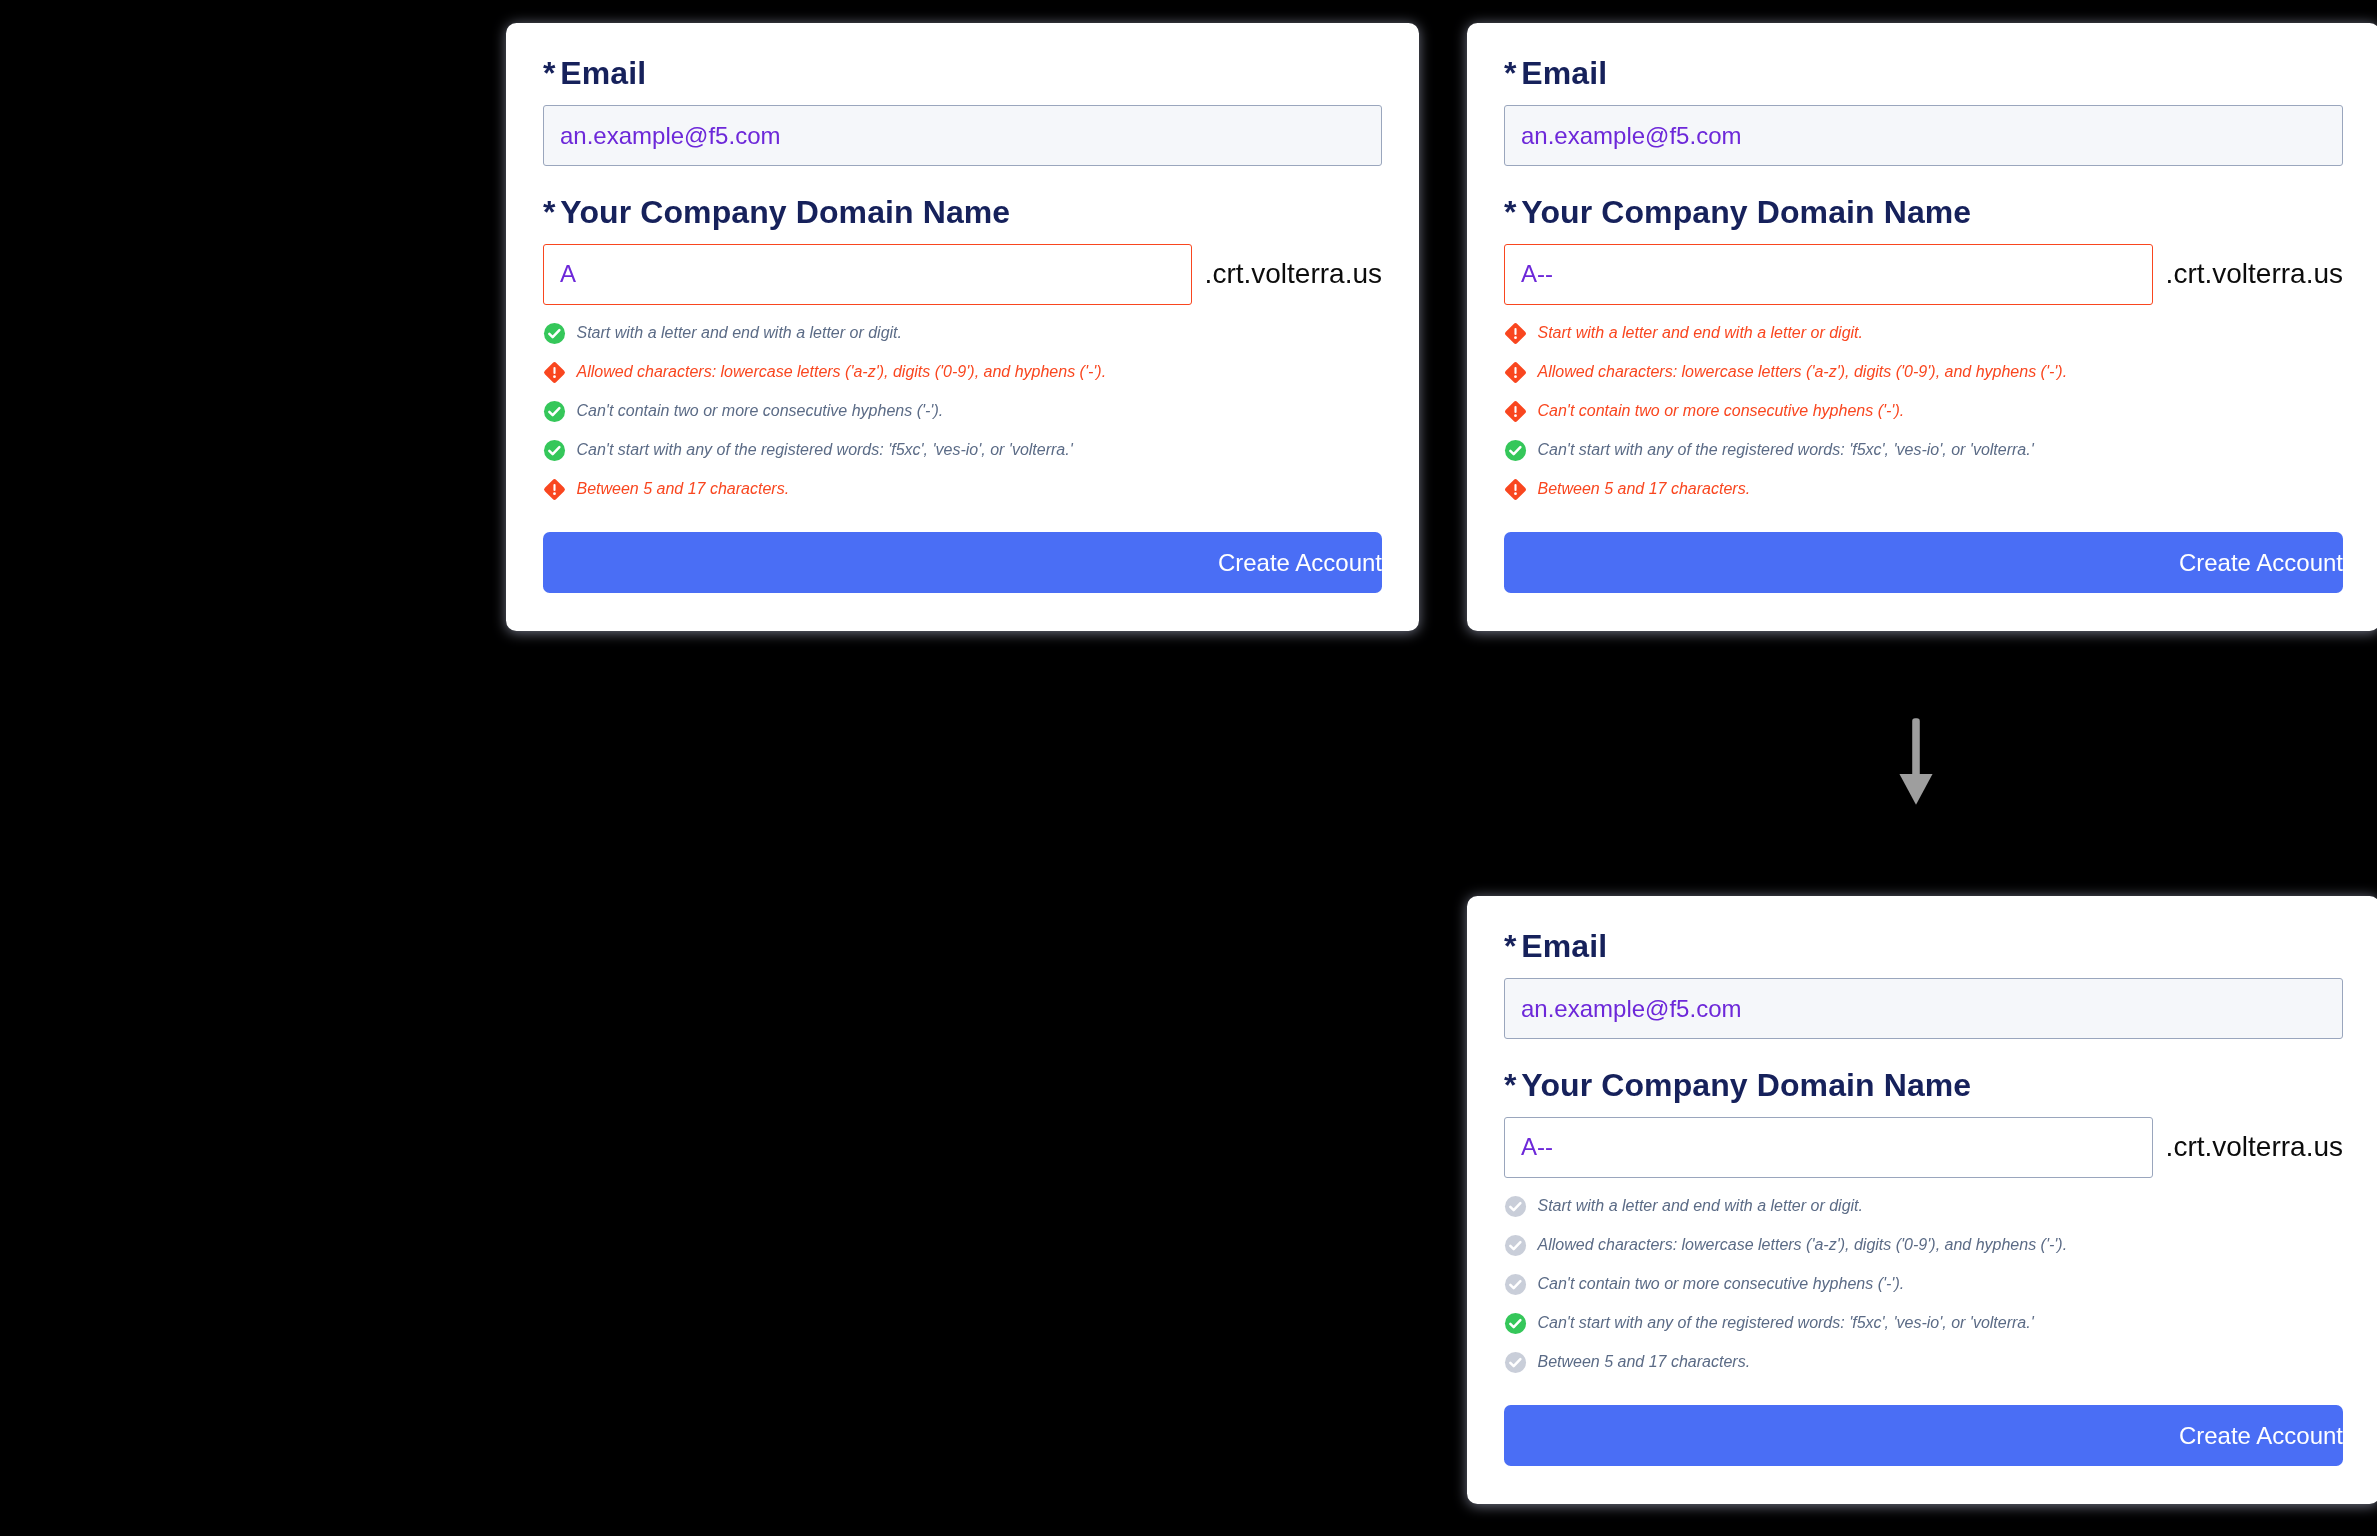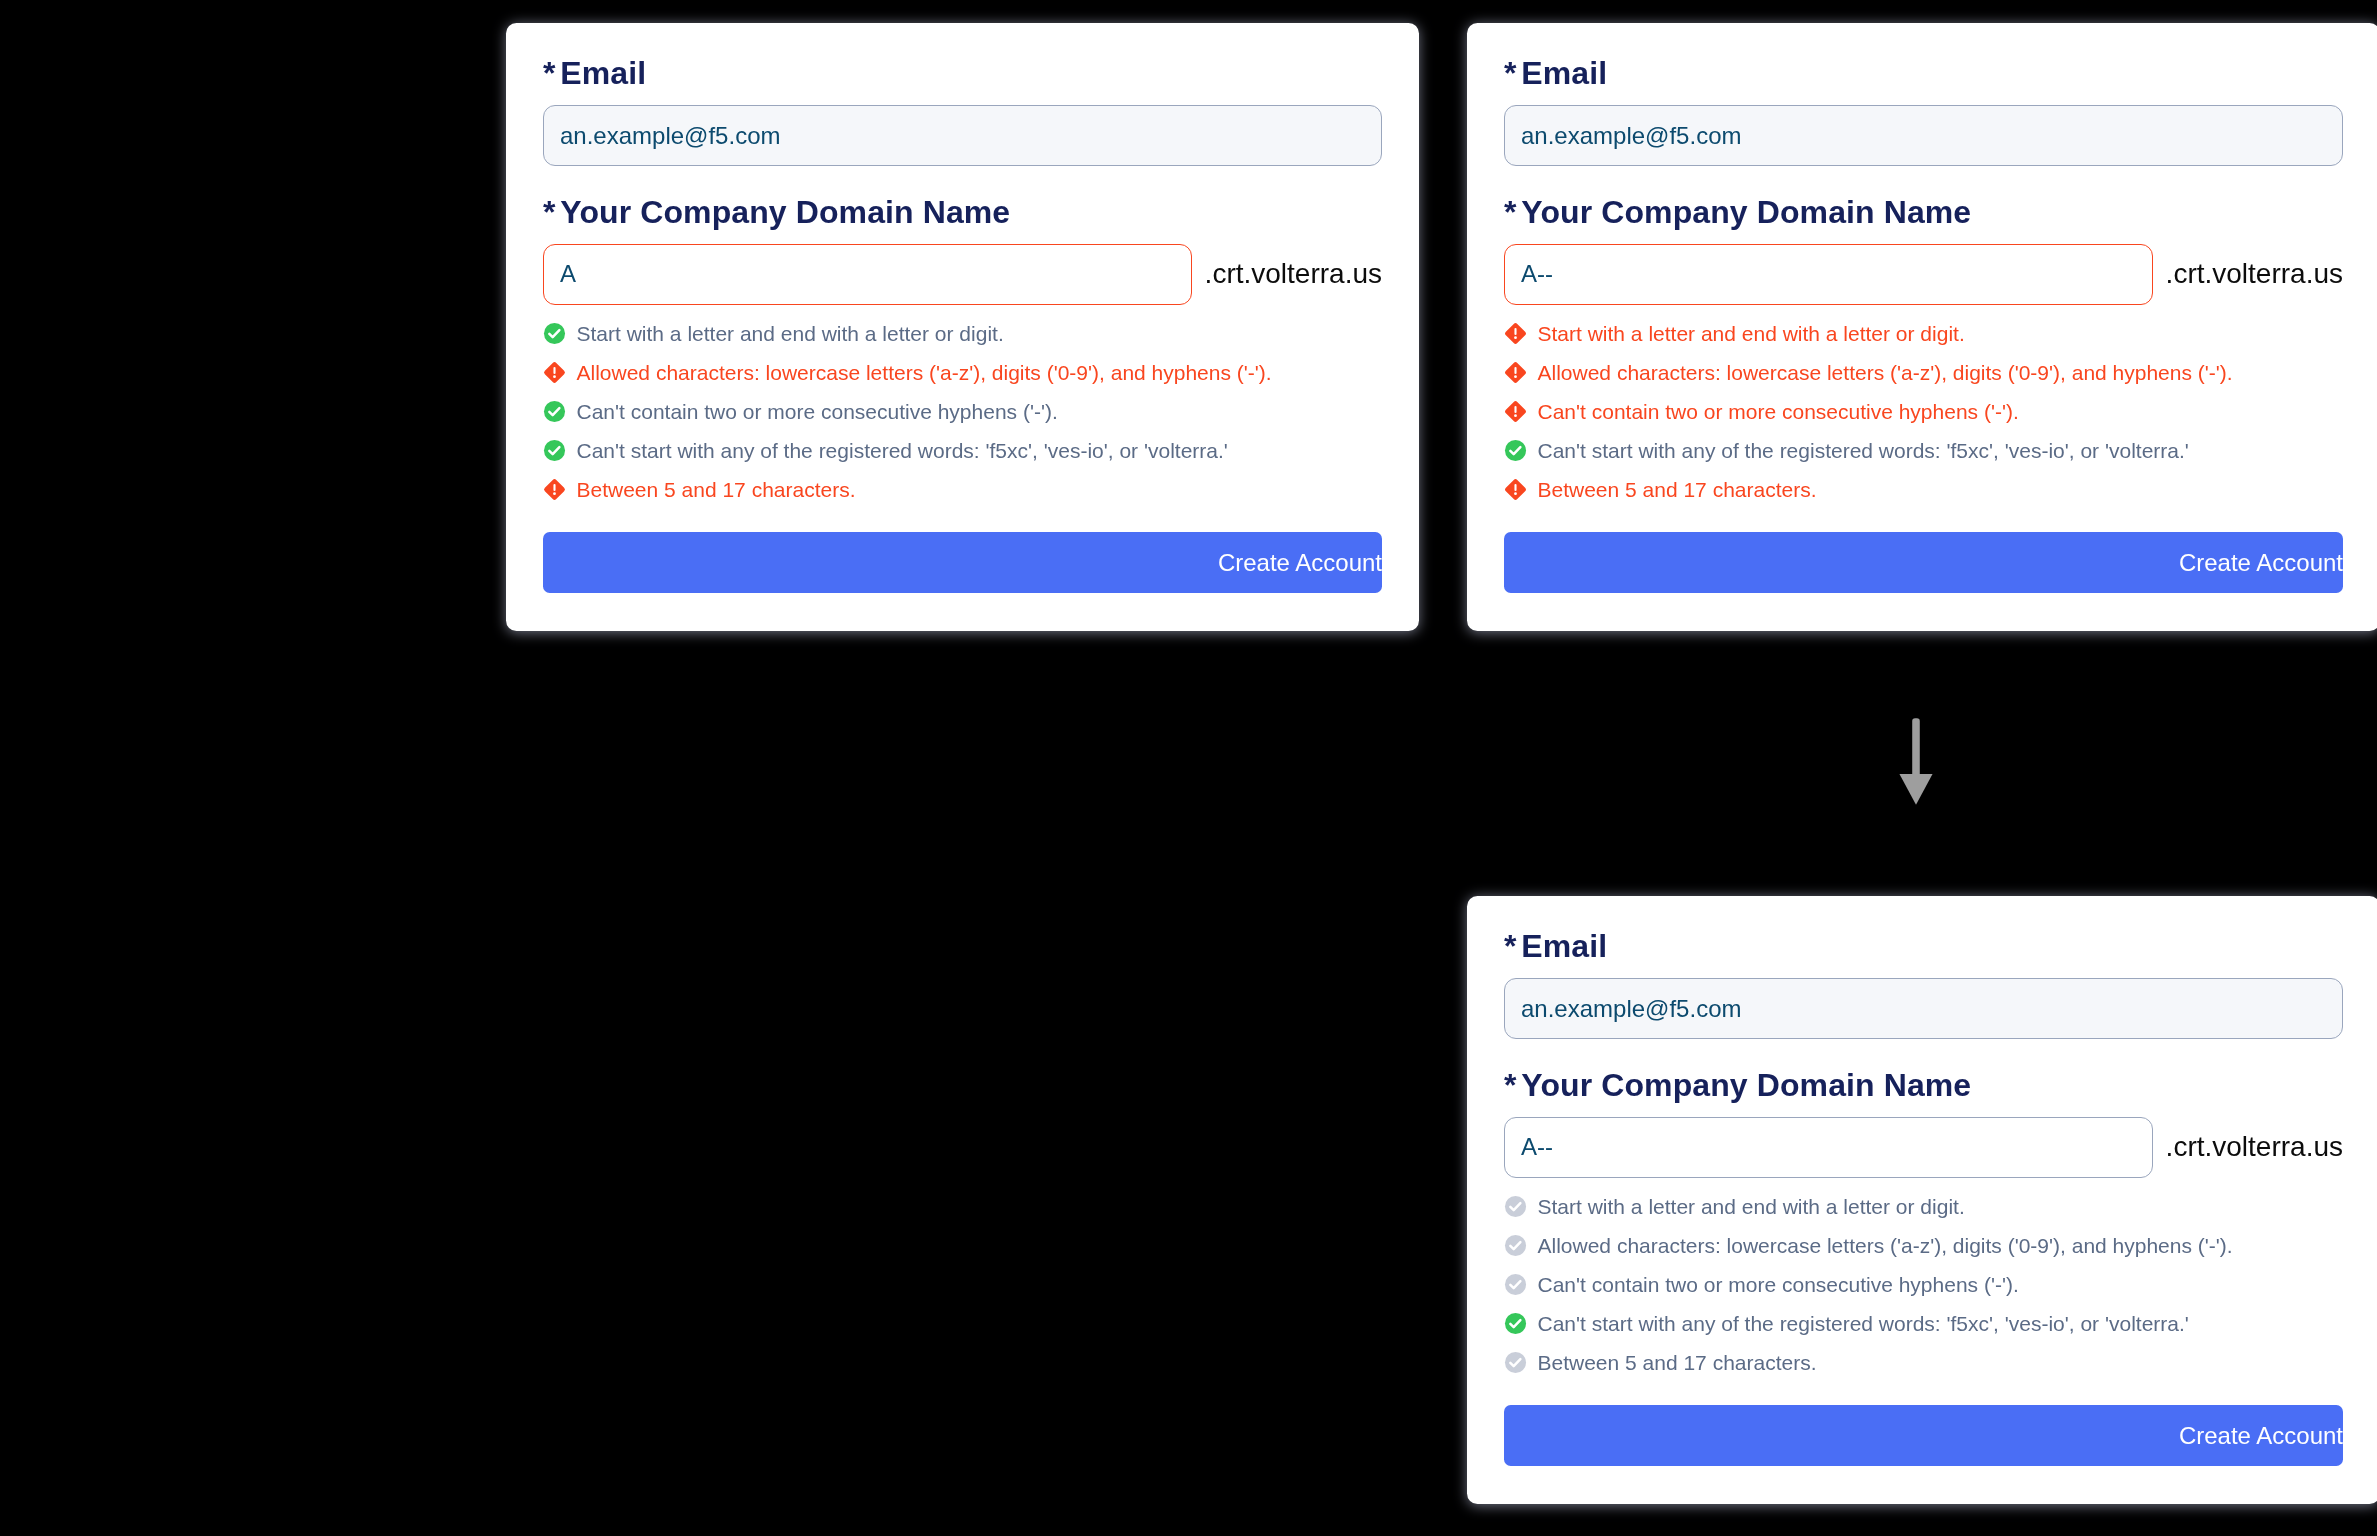--- a/index.html
+++ b/index.html
@@ -41,24 +41,24 @@
   .field-label .req {
     font-weight: bold;
     margin-right: 4.8px;
   }
 
   
   .text-input {
     box-sizing: border-box;
     width: 100%;
     height: 61px;
-    border-radius: 12px;
+    border-radius: 3px;
     font-size: 24px;
     font-family: "Liberation Sans", sans-serif;
-    color: #0c4a6e;
+    color: #6d28d9;
     padding: 0 16px;
     outline: none;
     display: block;
   }
   .input-email {
     background: #f5f7fa;
     border: 1.4px solid #9aa6bd;
   }
   .input-domain-error {
     background: #ffffff;
@@ -91,22 +91,23 @@
     padding: 0;
   }
   .rule {
     display: flex;
     align-items: center;
     margin-bottom: 16px;
     line-height: 1;
   }
   .rule:last-child { margin-bottom: 0; }
   .rule-text {
-    font-size: 21px;
+    font-size: 16px;
     white-space: nowrap;
+    font-style: italic;
   }
   .rule.ok   .rule-text { color: #5b6b86; }
   .rule.err  .rule-text { color: #f9461f; }
   .rule.idle .rule-text { color: #5b6b86; }
 
   .rule-icon {
     width: 23px;
     height: 23px;
     margin-right: 10.5px;
     flex: 0 0 23px;

